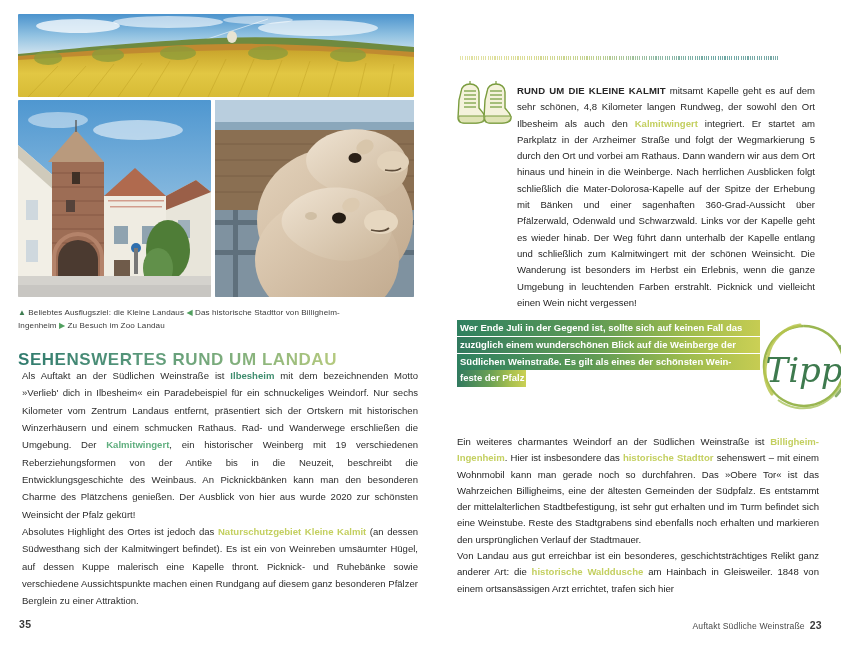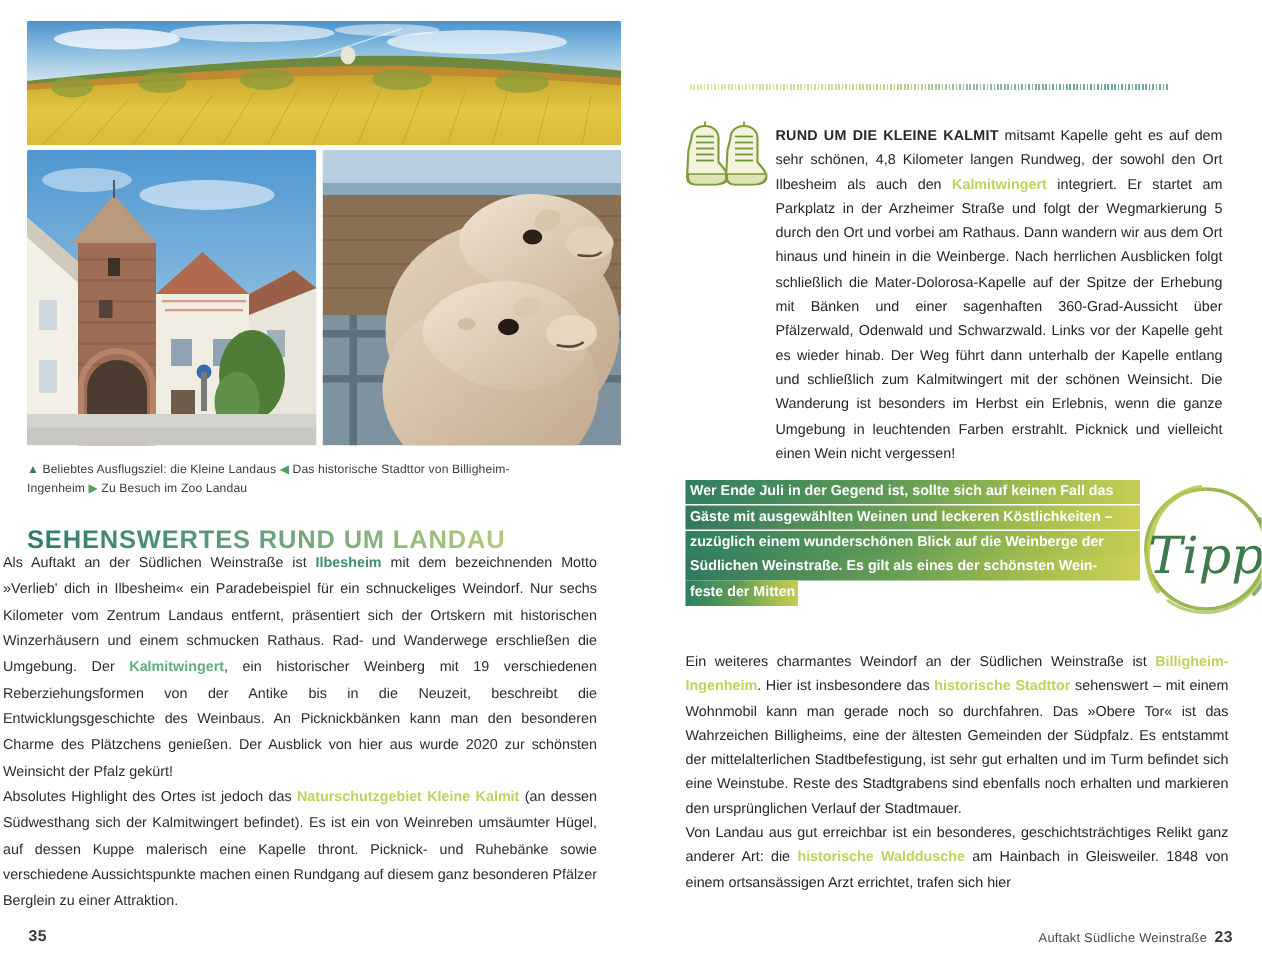--- a/index.html
+++ b/index.html
@@ -37,21 +37,21 @@
   .tri.green2{color:#51a05f;}
 
   .col-head{
     position:absolute;left:18px;top:350px;width:396px;
     font-size:17px;font-weight:700;letter-spacing:.55px;
     background:linear-gradient(90deg,#2f7a6d 0%,#55957a 28%,#86b27c 58%,#b4c97e 80%,#cdd489 100%);
     -webkit-background-clip:text;background-clip:text;color:transparent;
     -webkit-text-fill-color:transparent;
   }
   .left-body{
-    position:absolute;left:2px;top:367px;width:396px;
+    position:absolute;left:22px;top:367px;width:396px;
     font-size:9.55px;line-height:17.35px;color:#2d2d2d;
     text-align:justify;
   }
   .left-body p{margin:0;}
   .hl-green{color:#3e8d6e;font-weight:600;}
   .hl-lime{color:#c3cf5f;font-weight:600;}
   .hl-lime2{color:#5fae7e;font-weight:600;}
 
   
   .right-page{position:absolute;left:424px;top:0;width:417px;height:648px;}
@@ -330,24 +330,23 @@
 
     <div class="right-body">
       <p>
         <span class="lead">RUND UM DIE KLEINE KALMIT</span><span> mitsamt Kapelle geht es auf dem sehr schönen, 4,8 Kilometer langen Rundweg, der sowohl den Ort Ilbesheim als auch den </span><span class="hl-lime">Kalmitwingert</span><span> integriert. Er startet am Parkplatz in der Arzheimer Straße und folgt der Wegmarkierung 5 durch den Ort und vorbei am Rathaus. Dann wandern wir aus dem Ort hinaus und hinein in die Weinberge. Nach herrlichen Ausblicken folgt schließlich die Mater-Dolorosa-Kapelle auf der Spitze der Erhebung mit Bänken und einer sagenhaften 360-Grad-Aussicht über Pfälzerwald, Odenwald und Schwarzwald. Links vor der Kapelle geht es wieder hinab. Der Weg führt dann unterhalb der Kapelle entlang und schließlich zum Kalmitwingert mit der schönen Weinsicht. Die Wanderung ist besonders im Herbst ein Erlebnis, wenn die ganze Umgebung in leuchtenden Farben erstrahlt. Picknick und vielleicht einen Wein nicht vergessen!</span>
       </p>
     </div>
 
     <div class="tip-wrap">
       <div class="tip-text">
         <span class="ln">Wer Ende Juli in der Gegend ist, sollte sich auf keinen Fall das</span>
-        <span class="ln">Gäste mit ausgewählten Weinen und leckeren Köstlichkeiten –</span>
         <span class="ln">zuzüglich einem wunderschönen Blick auf die Weinberge der</span>
         <span class="ln">Südlichen Weinstraße. Es gilt als eines der schönsten Wein-</span>
-        <span class="ln short">feste der Mitten</span>
+        <span class="ln short">feste der Pfalz</span>
       </div>
       <div class="tip-badge">
         <svg viewBox="0 0 104 104">
           <path d="M52 10 A40 40 0 1 1 51.9 10" fill="none" stroke="#8fae3e" stroke-width="2.4" opacity=".9"></path>
           <path d="M20 78 A40 40 0 0 1 16 40 A38 38 0 0 1 48 9" fill="none" stroke="#b7c64e" stroke-width="3.2" stroke-linecap="round" opacity=".85"></path>
           <path d="M88 30 A40 40 0 0 1 84 80" fill="none" stroke="#6f9a4b" stroke-width="2.6" stroke-linecap="round" opacity=".8"></path>
           <path d="M26 84 A42 42 0 0 0 92 60" fill="none" stroke="#9cba46" stroke-width="2" opacity=".7"></path>
           <text x="52" y="66" text-anchor="middle" font-family="'DejaVu Serif', serif" font-style="italic" font-size="34" fill="#3e7a4e" id="tipword">Tipp</text>
         </svg>
       </div>

